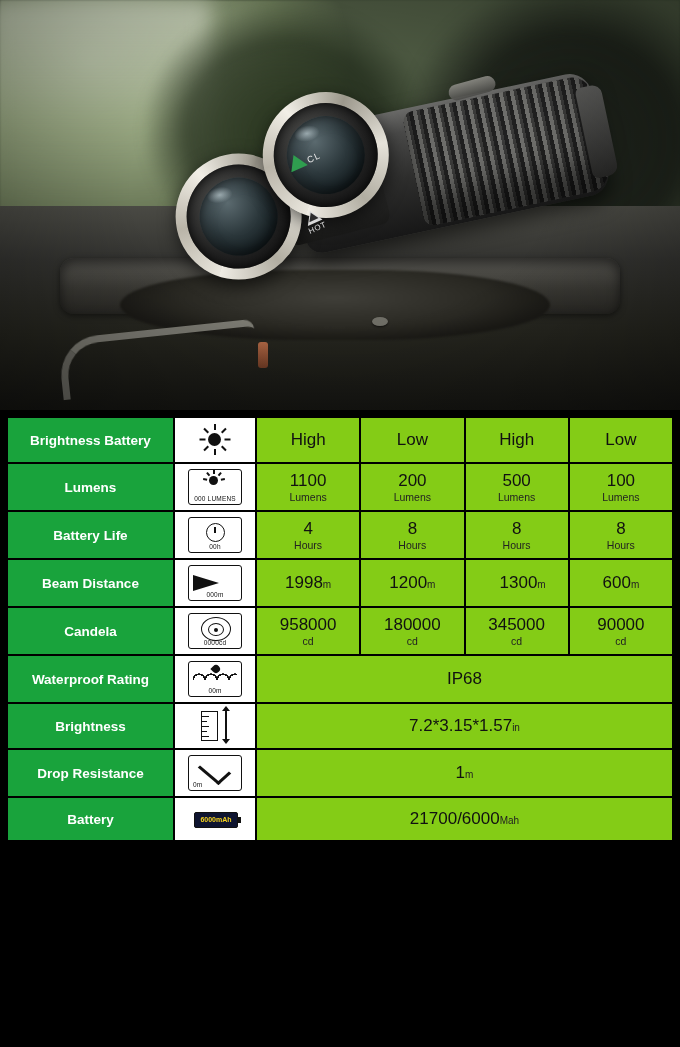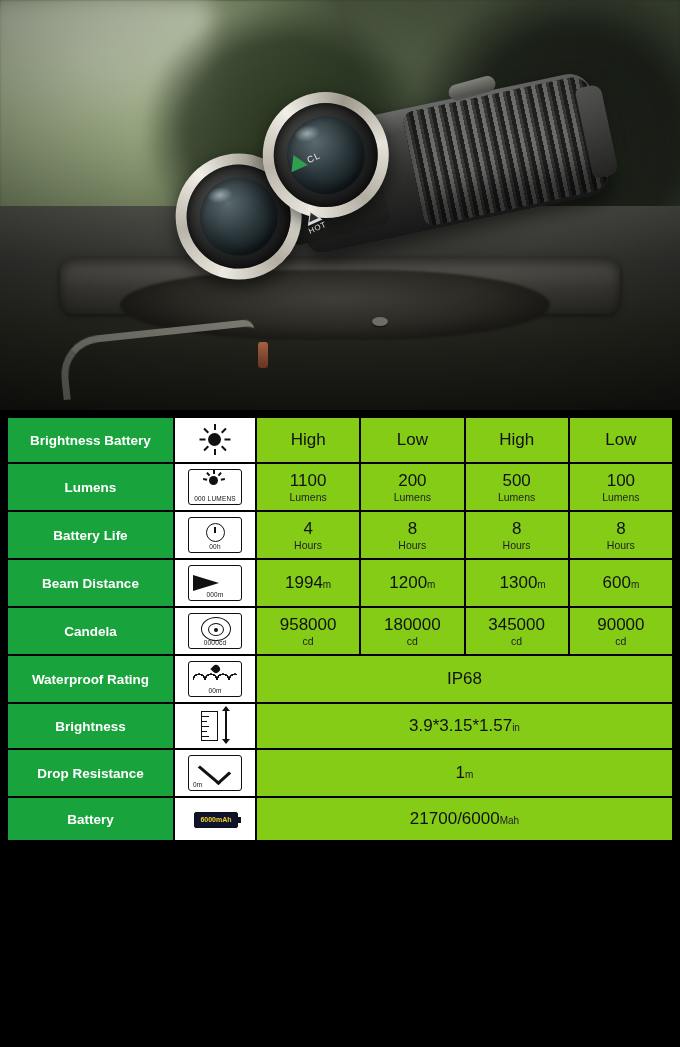--- a/index.html
+++ b/index.html
@@ -650,21 +650,21 @@
 
       <tr>
         <td class="c-label">Beam Distance</td>
         <td class="c-icon">
           <div class="icon-box">
             <div class="beam-tri"></div>
             <div class="tiny-txt">000m</div>
           </div>
         </td>
         <td class="c-val left-val" style="text-align:center;padding-left:0">
-          <span class="big">1994</span><span class="unit">m</span>
+          <span class="big">1998</span><span class="unit">m</span>
         </td>
         <td class="c-val left-val" style="text-align:center;padding-left:0">
           <span class="big">1200</span><span class="unit">m</span>
         </td>
         <td class="c-val left-val" style="text-align:center;padding-left:12px">
           <span class="big">1300</span><span class="unit">m</span>
         </td>
         <td class="c-val left-val" style="text-align:center;padding-left:0">
           <span class="big">600</span><span class="unit">m</span>
         </td>
@@ -718,21 +718,21 @@
               <span style="top:4px"></span>
               <span style="top:9px;width:5px"></span>
               <span style="top:14px"></span>
               <span style="top:19px;width:5px"></span>
               <span style="top:24px"></span>
             </div>
             <div class="arrow-v"></div>
           </div>
         </td>
         <td class="c-val left-val" colspan="4">
-          <span class="big">3.9*3.15*1.57</span><span class="unit">in</span>
+          <span class="big">7.2*3.15*1.57</span><span class="unit">in</span>
         </td>
       </tr>
 
 
       <tr>
         <td class="c-label">Drop Resistance</td>
         <td class="c-icon">
           <div class="icon-box">
             <div class="check"></div>
             <div class="tiny-txt" style="text-align:left;padding-left:4px">0m</div>

